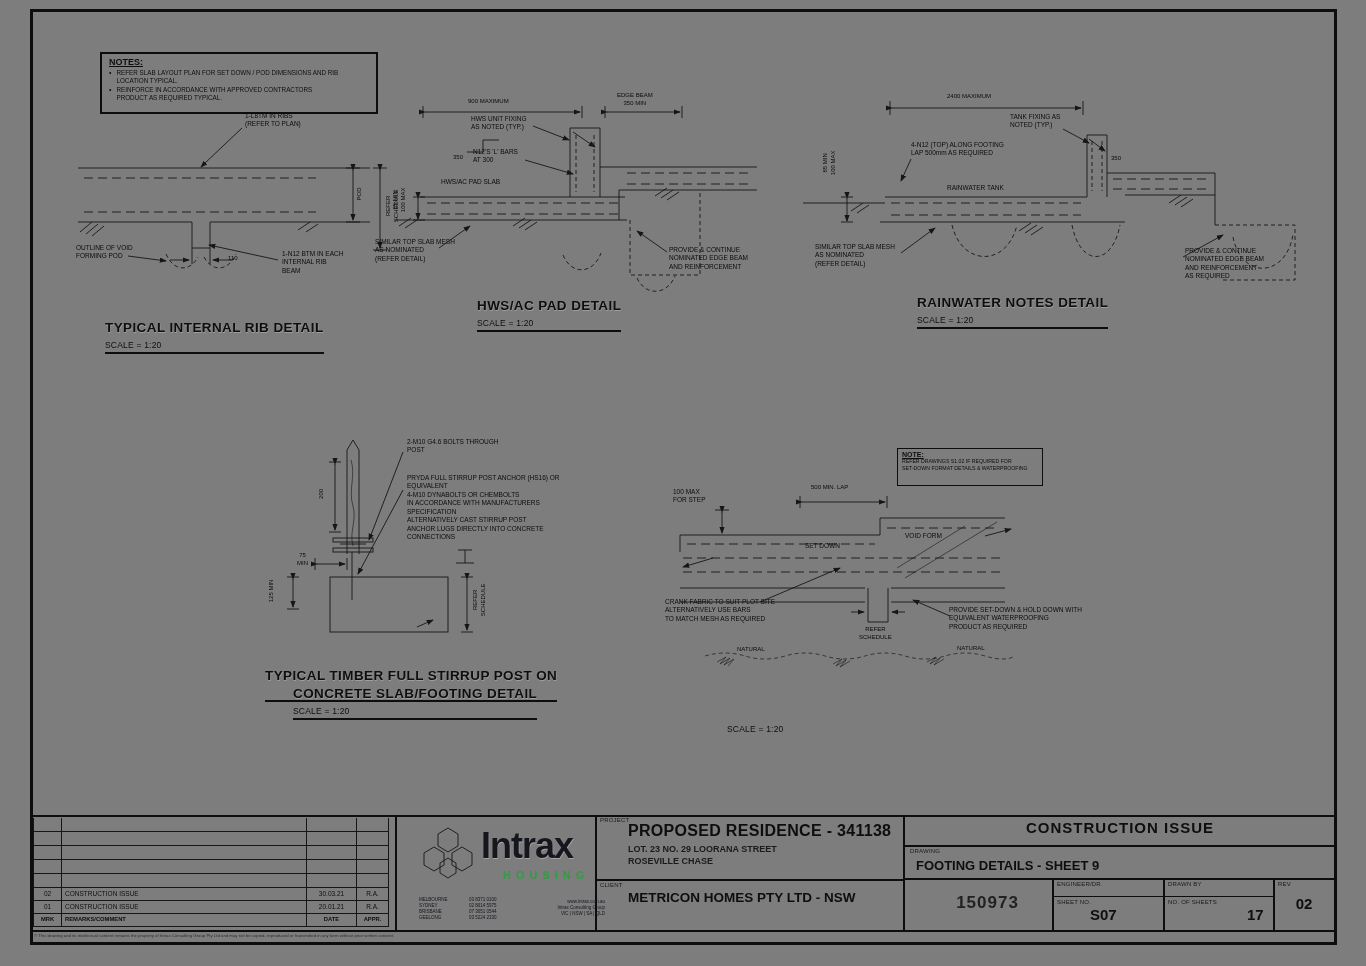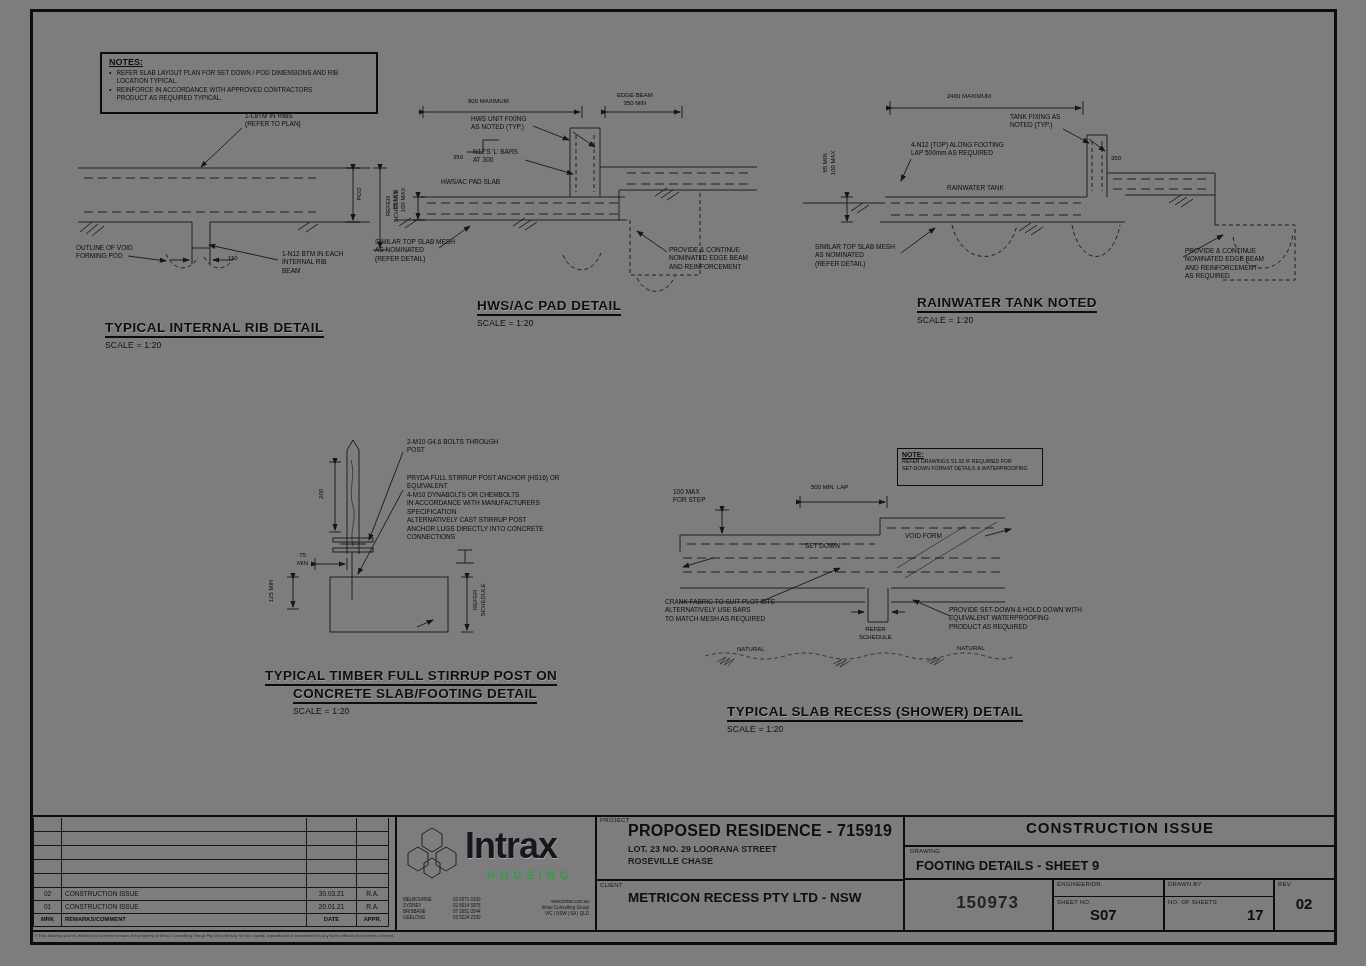--- a/index.html
+++ b/index.html
@@ -12,21 +12,21 @@
   .art{position:absolute;left:0;top:0}
   .art path,.art line,.art rect,.art circle,.art ellipse{stroke:#161616;fill:none;stroke-width:.9}
   .d1{stroke-dasharray:9 5}
   .d2{stroke-dasharray:4 3}
   .thk{stroke-width:2.2}
   .pre{white-space:pre-line}
   .lbl{position:absolute;font-size:6.5px;line-height:1.3;color:#0b0b0b;letter-spacing:0}
   .dim{font-size:6px}
   .vt{transform:rotate(-90deg);transform-origin:center center;white-space:pre;text-align:center}
   .title{position:absolute;font-weight:bold;font-size:13.5px;letter-spacing:.4px;
-         border-bottom:2px solid #0d0d0d;padding-bottom:1px;white-space:nowrap;
+         border-bottom:2px solid #0d0d0d;padding-bottom:17px;white-space:nowrap;
          text-shadow:.5px .5px 0 rgba(255,255,255,.25)}
   .scale{position:absolute;font-size:8.5px;letter-spacing:.2px}
   
   .notesbox{border:2px solid #0d0d0d;padding:3px 7px;box-sizing:border-box}
   .nb-title{font-weight:bold;font-size:9px;text-decoration:underline;margin-bottom:2px}
   .nb-row{display:flex;gap:5px;margin-bottom:1px}
   .bull{font-size:7px;line-height:1.2}
   .nb-text{font-size:6.3px;line-height:1.25}
   
   .minote{position:absolute;border:1.5px solid #0d0d0d;padding:2px 4px;box-sizing:border-box}
@@ -209,21 +209,21 @@
   <div class="lbl dim vt pre" style="left:22px;top:70px">85 MIN
 100 MAX</div>
   <div class="lbl dim" style="left:316px;top:70px">350</div>
   <div class="lbl pre" style="left:20px;top:158px">SIMILAR TOP SLAB MESH
 AS NOMINATED
 (REFER DETAIL)</div>
   <div class="lbl pre" style="left:390px;top:162px">PROVIDE &amp; CONTINUE
 NOMINATED EDGE BEAM
 AND REINFORCEMENT
 AS REQUIRED</div>
-  <div class="title" style="left:122px;top:210px">RAINWATER TANK NOTED</div>
+  <div class="title" style="left:122px;top:210px">RAINWATER NOTES DETAIL</div>
   <div class="scale" style="left:122px;top:230px">SCALE = 1:20</div>
 </div>
 
 <div class="abs" style="left:255px;top:432px;width:350px;height:300px">
   <svg class="art" width="350" height="300">
     <path d="M92,18 V122 M104,18 V122"></path>
     <path d="M92,18 L98,8 L104,18"></path>
     <path d="M96,28 C101,44 93,58 98,74 C102,88 94,100 98,114" style="stroke-width:.6"></path>
     <path d="M74,30 H86 M74,100 H86"></path>
     <path d="M80,32 V98" marker-start="url(#ar)" marker-end="url(#ar)"></path>
@@ -307,21 +307,20 @@
   <div class="lbl pre" style="left:0px;top:158px">CRANK FABRIC TO SUIT PLOT SITE
 ALTERNATIVELY USE BARS
 TO MATCH MESH AS REQUIRED</div>
   <div class="lbl dim pre" style="left:194px;top:186px;text-align:center">REFER
 SCHEDULE</div>
   <div class="lbl pre" style="left:284px;top:166px">PROVIDE SET-DOWN &amp; HOLD DOWN WITH
 EQUIVALENT WATERPROOFING
 PRODUCT AS REQUIRED</div>
   <div class="lbl dim" style="left:72px;top:206px">NATURAL</div>
   <div class="lbl dim" style="left:292px;top:205px">NATURAL</div>
-  <div class="title" style="left:62px;top:264px">TYPICAL SLAB RECESS (SHOWER) DETAIL</div>
   <div class="scale" style="left:62px;top:284px">SCALE = 1:20</div>
 </div>
 
 <div class="tbline" style="left:33px;top:815px;width:1301px;height:2px"></div>
 <div class="tbline" style="left:33px;top:930px;width:1301px;height:2px"></div>
 <div class="tbline" style="left:395px;top:815px;width:2px;height:117px"></div>
 <div class="tbline" style="left:595px;top:815px;width:2px;height:117px"></div>
 <div class="tbline" style="left:903px;top:815px;width:2px;height:117px"></div>
 
 <div class="revtable">
@@ -369,21 +368,21 @@
   </div>
   <div class="revrow hdr" style="height:13px">
     <div class="rc1">MRK</div>
     <div class="rc2">REMARKS/COMMENT</div>
     <div class="rc3">DATE</div>
     <div class="rc4">APPR.</div>
   </div>
 </div>
 <div class="disc">© This drawing and its intellectual content remains the property of Intrax Consulting Group Pty Ltd and may not be copied, reproduced or transmitted in any form without prior written consent.</div>
 
-<div class="abs" style="left:395px;top:817px;width:182px;height:113px">
+<div class="abs" style="left:411px;top:817px;width:182px;height:113px">
   <svg class="art" style="left:10px;top:8px" width="54" height="60">
     <g fill="none" stroke="#2f9e41" stroke-width="3">
       <path d="M27,3 l10,6 v12 l-10,6 l-10,-6 v-12 z"></path>
       <path d="M13,22 l10,6 v12 l-10,6 l-10,-6 v-12 z"></path>
       <path d="M41,22 l10,6 v12 l-10,6 l-10,-6 v-12 z"></path>
       <path d="M27,33 l8,5 v10 l-8,5 l-8,-5 v-10 z" stroke="#1c1c28" stroke-width="2.4"></path>
     </g>
   </svg>
   <div class="abs logo-word" style="left:70px;top:8px">Intrax</div>
   <div class="abs logo-sub" style="left:92px;top:52px">HOUSING</div>
@@ -394,26 +393,26 @@
   <div class="abs tiny pre" style="left:58px;top:80px">03 8371 0100
 02 8014 5975
 07 3051 0544
 03 5224 2330</div>
   <div class="abs tiny pre" style="left:118px;top:82px;width:76px;text-align:right">www.intrax.com.au
 Intrax Consulting Group
 VIC | NSW | SA | QLD</div>
 </div>
 
 <div class="cell-lab" style="left:600px;top:817px">PROJECT</div>
-<div class="abs big" style="left:628px;top:822px;font-size:16px;letter-spacing:.3px">PROPOSED RESIDENCE - 715919</div>
+<div class="abs big" style="left:628px;top:822px;font-size:16px;letter-spacing:.3px">PROPOSED RESIDENCE - 341138</div>
 <div class="abs pre" style="left:628px;top:843px;font-size:9px;font-weight:bold;line-height:1.35;color:#1a1a1a">LOT. 23 NO. 29 LOORANA STREET
 ROSEVILLE CHASE</div>
 <div class="tbline" style="left:597px;top:879px;width:306px;height:1.5px"></div>
 <div class="cell-lab" style="left:600px;top:882px">CLIENT</div>
-<div class="abs big" style="left:628px;top:890px;font-size:13.5px">METRICON RECESS PTY LTD - NSW</div>
+<div class="abs big" style="left:628px;top:890px;font-size:13.5px">METRICON HOMES PTY LTD - NSW</div>
 
 <div class="abs big" style="left:905px;top:819px;width:430px;text-align:center;font-size:15px;letter-spacing:1px">CONSTRUCTION ISSUE</div>
 <div class="tbline" style="left:905px;top:845px;width:429px;height:1.5px"></div>
 <div class="cell-lab" style="left:910px;top:848px">DRAWING</div>
 <div class="abs big" style="left:916px;top:858px;font-size:13px">FOOTING DETAILS - SHEET 9</div>
 <div class="tbline" style="left:905px;top:878px;width:429px;height:1.5px"></div>
 <div class="tbline" style="left:1052px;top:878px;width:1.5px;height:53px"></div>
 <div class="tbline" style="left:1163px;top:878px;width:1.5px;height:53px"></div>
 <div class="tbline" style="left:1273px;top:878px;width:1.5px;height:53px"></div>
 <div class="tbline" style="left:1052px;top:896px;width:221px;height:1.2px"></div>

